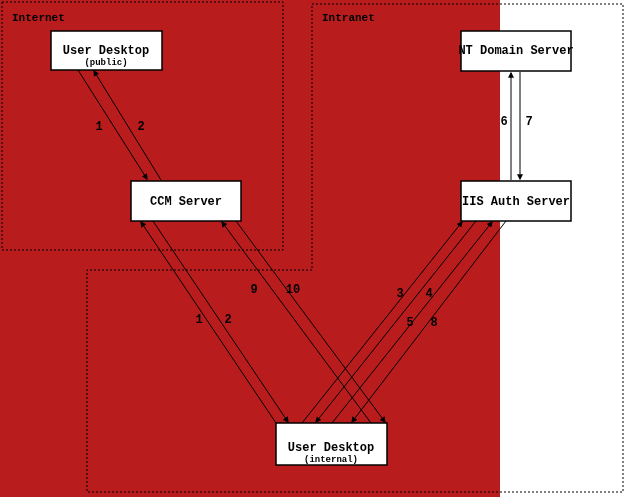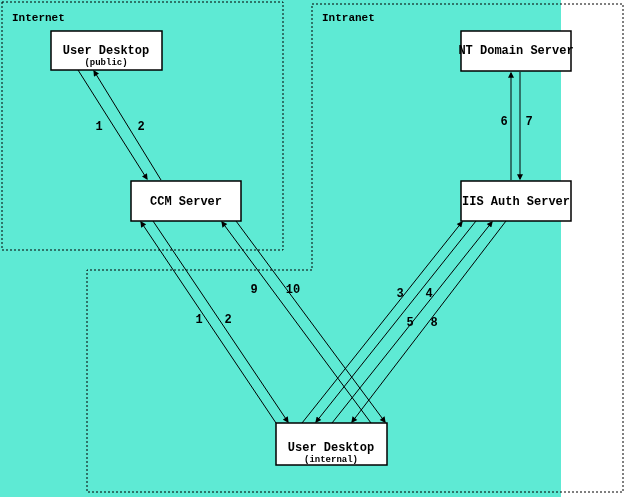--- a/index.html
+++ b/index.html
@@ -2,23 +2,23 @@
 <html><head>
 <meta charset="utf-8">
 <style>
   html, body {
     margin: 0;
     padding: 0;
     background: #ffffff;
   }
   .stage {
     position: relative;
-    width: 561px;
+    width: 500px;
     height: 497px;
-    background: #5eead4;
+    background: #b91c1c;
     font-family: "Liberation Mono", "DejaVu Sans Mono", monospace;
   }
   svg text {
     font-family: "Liberation Mono", "DejaVu Sans Mono", monospace;
     font-weight: bold;
     fill: #000000;
   }
   .zone-label { font-size: 11px; }
   .node-title { font-size: 12px; }
   .node-subtitle { font-size: 9px; }

